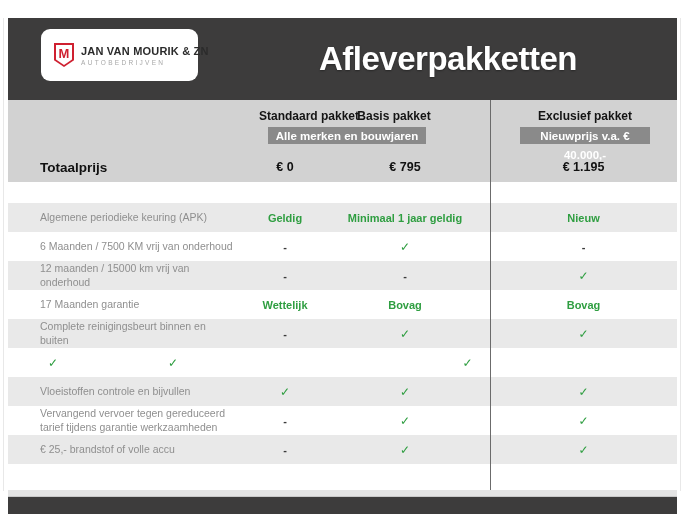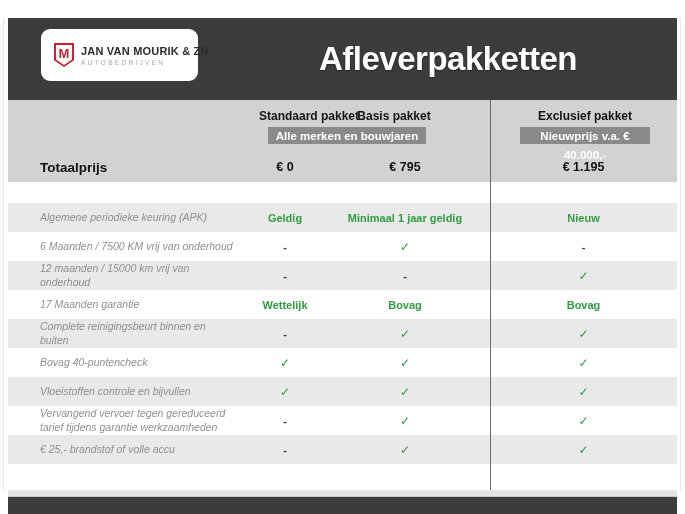--- a/index.html
+++ b/index.html
@@ -45,21 +45,21 @@
   .c-exc{flex:1 1 auto;text-align:center;}
 
   .totaal-row{position:absolute;left:0;right:0;bottom:5px;height:20px;align-items:center;}
   .t-label{font-size:13.5px;font-weight:bold;color:#111111;}
   .t-val{font-size:12.5px;font-weight:bold;color:#111111;}
 
   
   .rows{position:absolute;left:8px;right:8px;top:203px;}
   .row{min-height:29px;background:#e9e9e9;}
   .row.alt{background:#ffffff;}
-  .r-label{font-size:10.5px;color:#8f8f8f;line-height:1.25;font-style:italic;}
+  .r-label{font-size:10.5px;color:#8f8f8f;line-height:1.25;}
   .v-text{color:#2f9e41;font-weight:bold;font-size:11px;}
   .v-check{color:#2f9e41;font-size:12px;}
   .v-dash{color:#3a3a3a;font-weight:bold;font-size:11px;}
 
   .divider-v{position:absolute;left:490px;top:100px;width:1px;height:391px;background:#6b6b6b;}
   .bottom-strip{position:absolute;left:8px;right:8px;top:490px;height:6px;background:#e4e4e4;
                 border-bottom:1px solid #c9c9c9;}
   .footer-bar{position:absolute;left:8px;right:8px;top:497px;height:17px;background:#3d3c3c;}
 </style>
 </head>
@@ -135,21 +135,20 @@
 
   <div class="cols row">
     <div class="c-label r-label">Complete reinigingsbeurt binnen en buiten</div>
     <div class="c-std r-val v-dash">-</div>
     <div class="c-bas r-val v-check">✓</div>
     <div class="c-gap"></div>
     <div class="c-exc r-val v-check">✓</div>
   </div>
 
   <div class="cols row alt">
-    <div class="c-label r-label">Bovag 40-puntencheck</div>
     <div class="c-std r-val v-check">✓</div>
     <div class="c-bas r-val v-check">✓</div>
     <div class="c-gap"></div>
     <div class="c-exc r-val v-check">✓</div>
   </div>
 
   <div class="cols row">
     <div class="c-label r-label">Vloeistoffen controle en bijvullen</div>
     <div class="c-std r-val v-check">✓</div>
     <div class="c-bas r-val v-check">✓</div>

